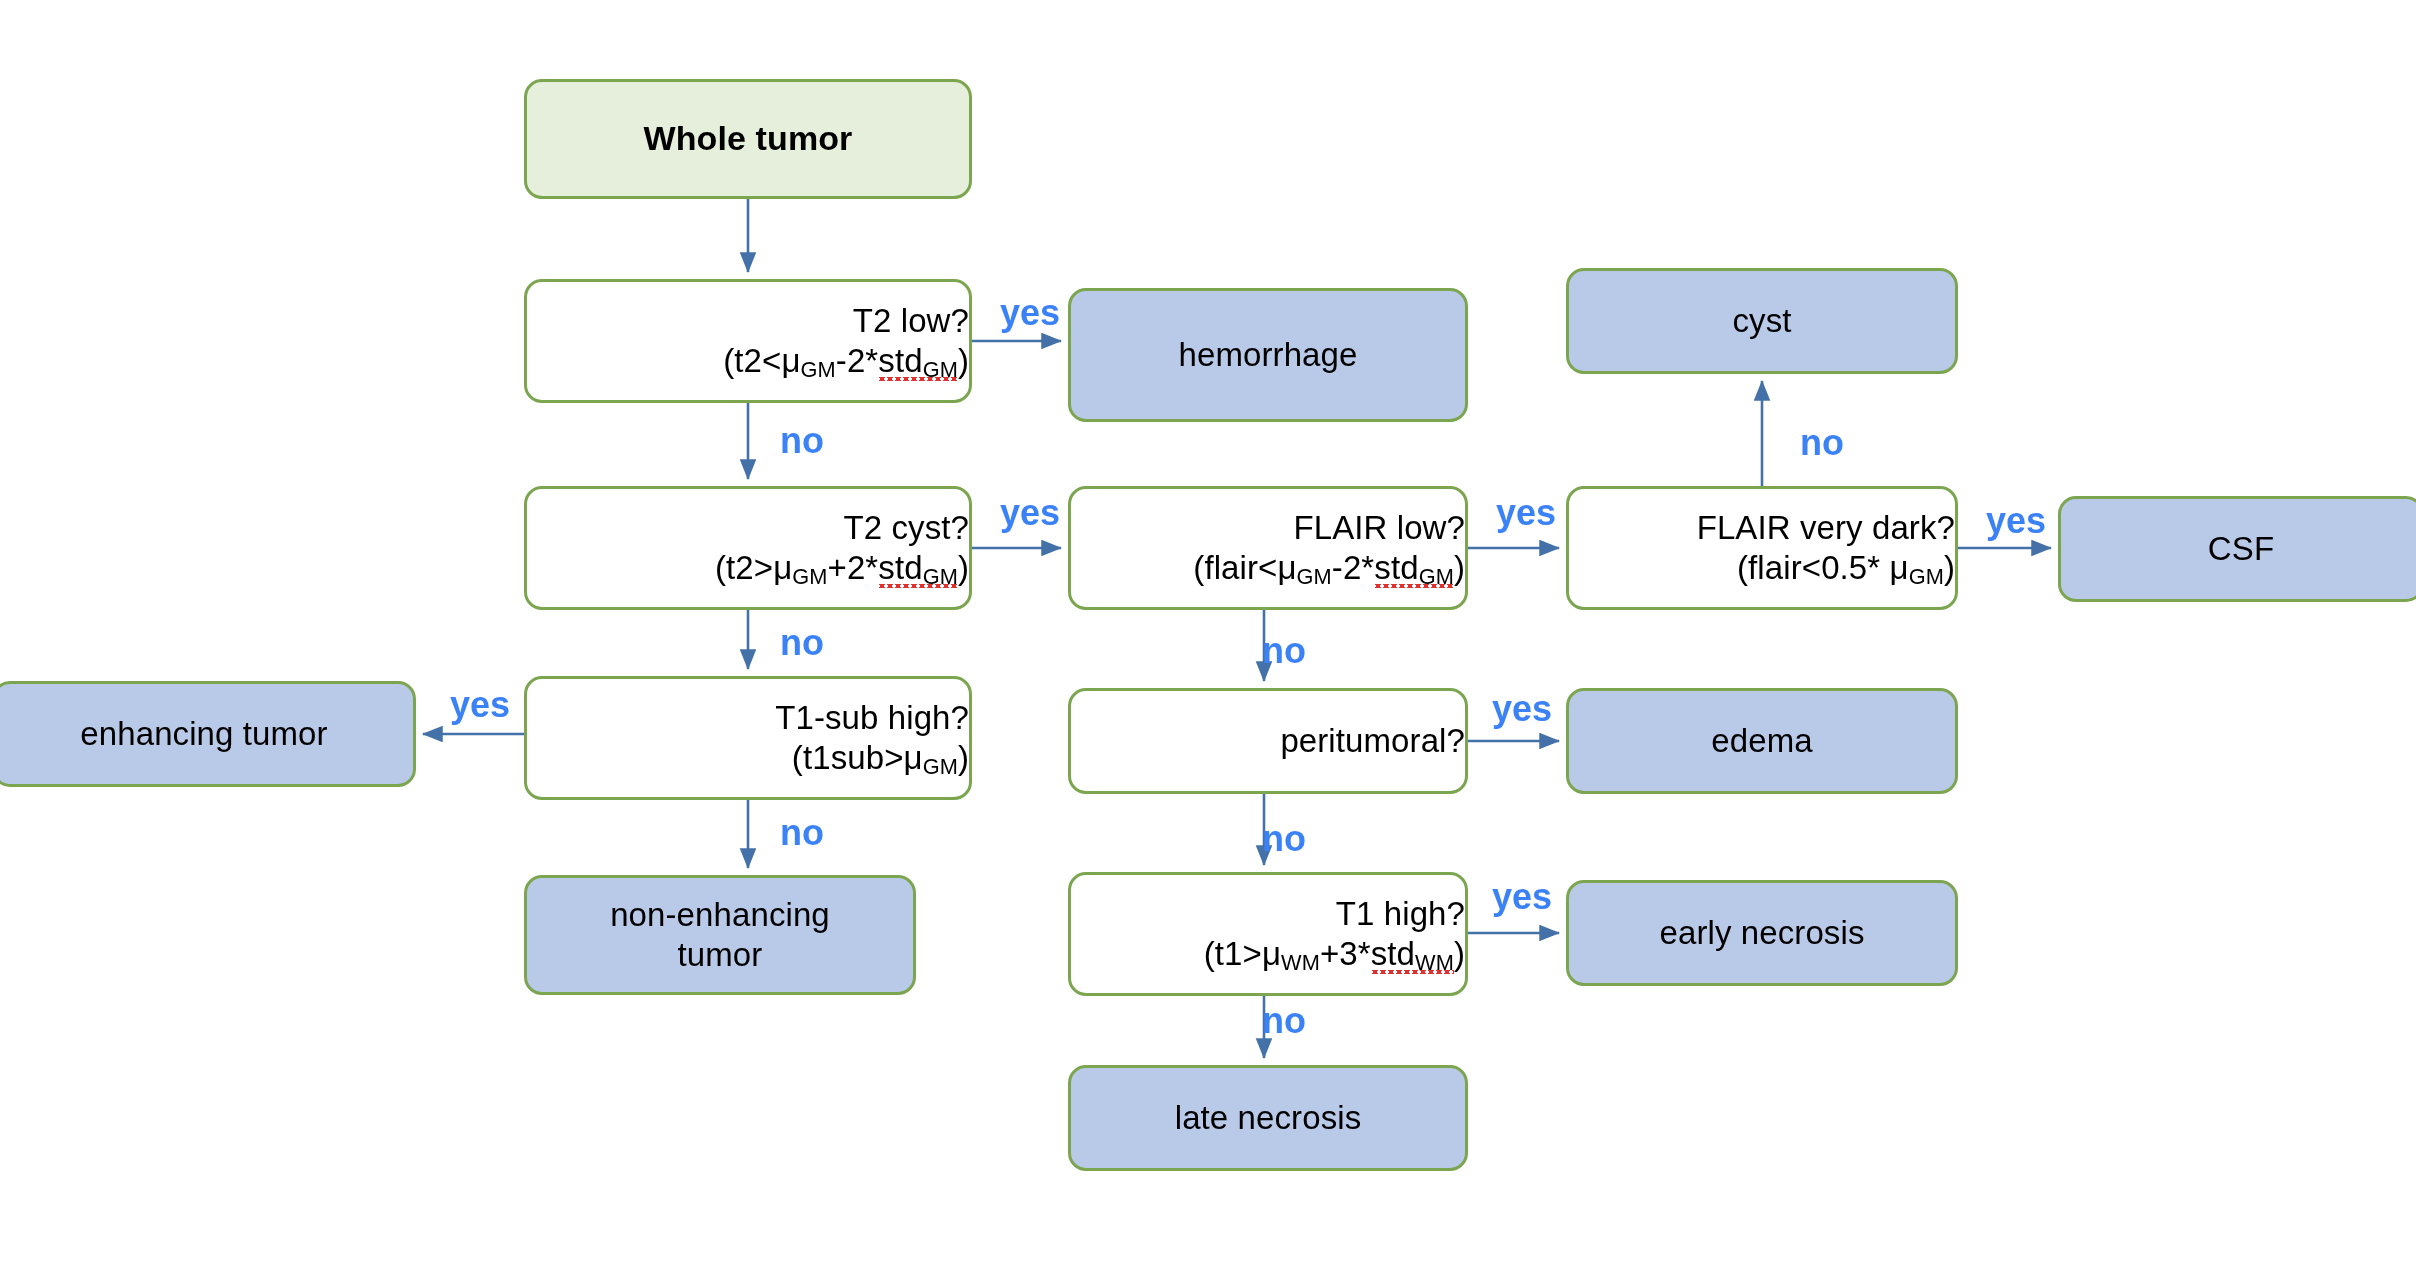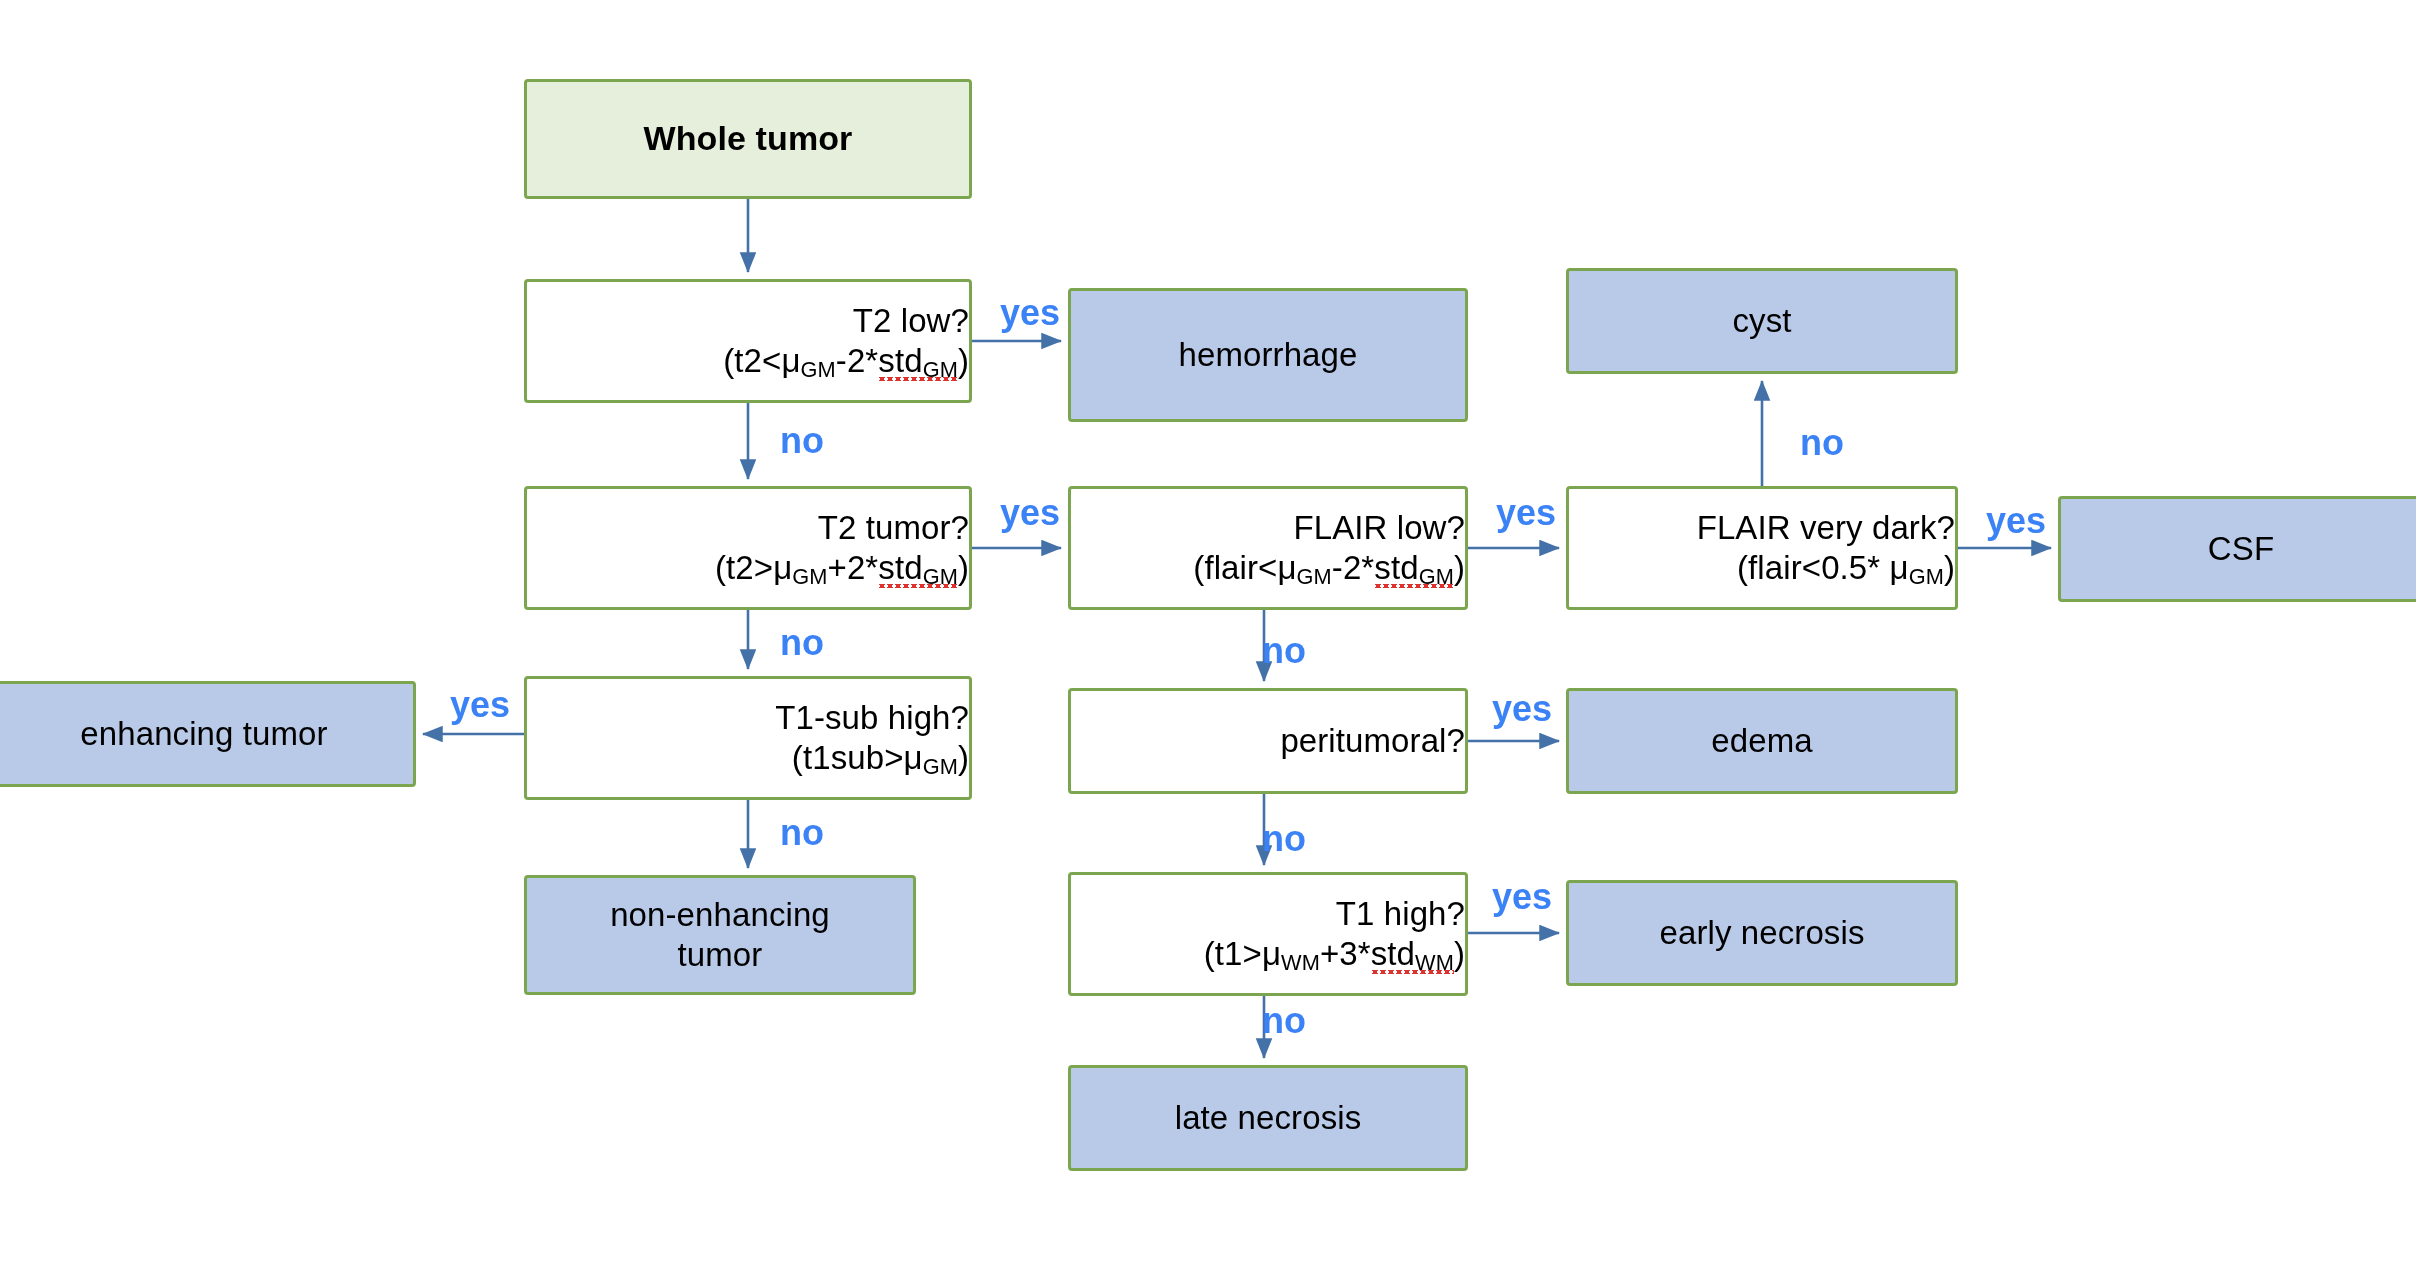--- a/index.html
+++ b/index.html
@@ -24,21 +24,21 @@
     left: 0;
     top: 0;
     width: 2416px;
     height: 1284px;
     pointer-events: none;
   }
   .node {
     position: absolute;
     box-sizing: border-box;
     border: 3px solid #7ba64f;
-    border-radius: 4px;
+    border-radius: 18px;
     display: flex;
     flex-direction: column;
     align-items: center;
     justify-content: center;
     text-align: center;
     color: #000000;
     line-height: 1.22;
     letter-spacing: 0.1px;
   }
   .node.decision {
@@ -135,21 +135,21 @@
 
   <div class="node terminal" style="left:1068px; top:288px; width:400px; height:134px;">
     <span class="node-line l1">hemorrhage</span>
   </div>
 
   <div class="node terminal" style="left:1566px; top:268px; width:392px; height:106px;justify-content:center;">
     <span class="node-line l1">cyst</span>
   </div>
 
   <div class="node decision" style="left:524px; top:486px; width:448px; height:124px;">
-    <span class="node-line l1">T2 tumor?</span>
+    <span class="node-line l1">T2 cyst?</span>
     <span class="node-line l2"><span>(t2&gt;μ</span><sub>GM</sub><span>+2*</span><span class="misspelled"><span>std</span><sub>GM</sub></span><span>)</span></span>
   </div>
 
   <div class="node decision" style="left:1068px; top:486px; width:400px; height:124px;">
     <span class="node-line l1">FLAIR low?</span>
     <span class="node-line l2"><span>(flair&lt;μ</span><sub>GM</sub><span>-2*</span><span class="misspelled"><span>std</span><sub>GM</sub></span><span>)</span></span>
   </div>
 
   <div class="node decision" style="left:1566px; top:486px; width:392px; height:124px;">
     <span class="node-line l1">FLAIR very dark?</span>

